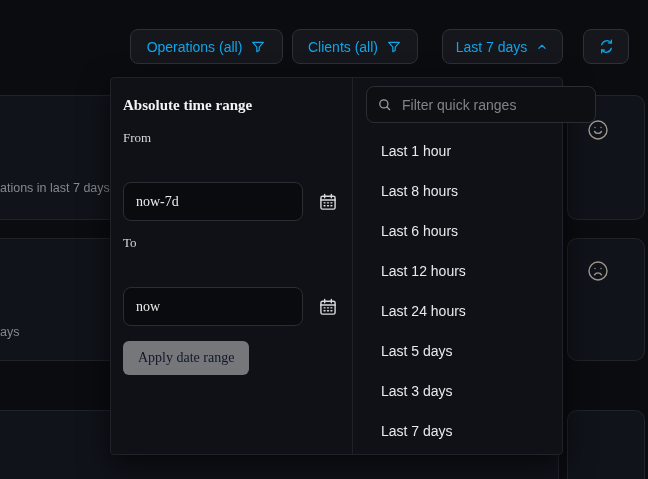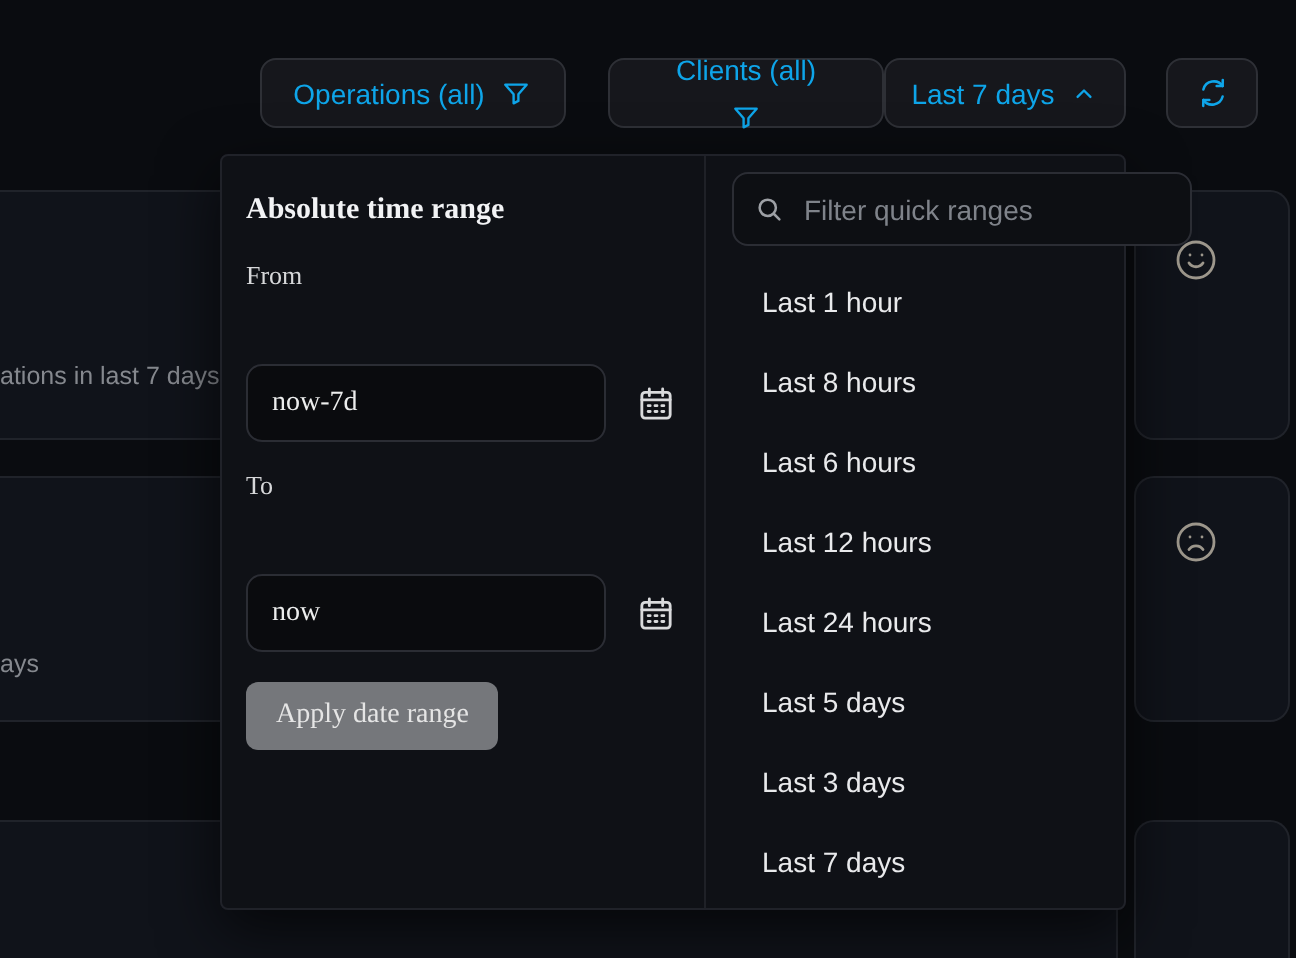--- a/index.html
+++ b/index.html
@@ -41,21 +41,21 @@
   .tb-btn{
     position:absolute;top:29px;height:35px;
     display:flex;align-items:center;justify-content:center;gap:8px;
     background:#16171c;border:1px solid #2e3036;border-radius:8px;
     color:#0ea5e9;font-size:14px;font-family:inherit;
     padding:0 14px;cursor:pointer;white-space:nowrap;
   }
   .tb-btn .ico{display:flex;align-items:center;}
   .tb-btn svg{display:block;}
   #btn-operations{left:130px;width:153px;}
-  #btn-clients{left:304px;width:138px;flex-direction:column;}
+  #btn-clients{left:292px;width:126px;}
   #btn-timerange{left:442px;width:121px;}
   #btn-refresh{left:583px;width:46px;padding:0;}
 
   
   .picker{
     position:absolute;left:110px;top:77px;width:453px;height:378px;
     background:#0f1116;border:1px solid #202229;border-radius:4px;
     box-shadow:0 10px 30px rgba(0,0,0,0.65);
     display:flex;
   }
@@ -72,21 +72,21 @@
     border-radius:8px;color:#eceded;font-size:14px;font-family:inherit;
     padding:0 12px;outline:none;
   }
   .cal-btn{
     background:none;border:none;padding:0;margin:0;color:#d9dadc;cursor:pointer;
     display:flex;align-items:center;
   }
   .cal-btn svg{width:20px;height:20px;display:block;}
   .apply-btn{
     margin-top:1px;height:34px;padding:0 15px;border:none;border-radius:6px;
-    background:#75777b;color:#e5e5e5;font-size:14px;font-family:inherit;
+    background:#75777b;color:#0f172a;font-size:14px;font-family:inherit;
     cursor:pointer;
   }
 
   .picker-quick{flex:1;padding:8px 7px 0 13px;display:flex;flex-direction:column;}
   .search-box{
     height:37px;border:1px solid #2b2d34;border-radius:8px;background:#0d0f13;
     display:flex;align-items:center;gap:8px;padding:0 10px;flex:0 0 37px;
   }
   .search-box .ico{color:#9da0a5;display:flex;align-items:center;}
   .search-box svg{width:15px;height:15px;display:block;}

